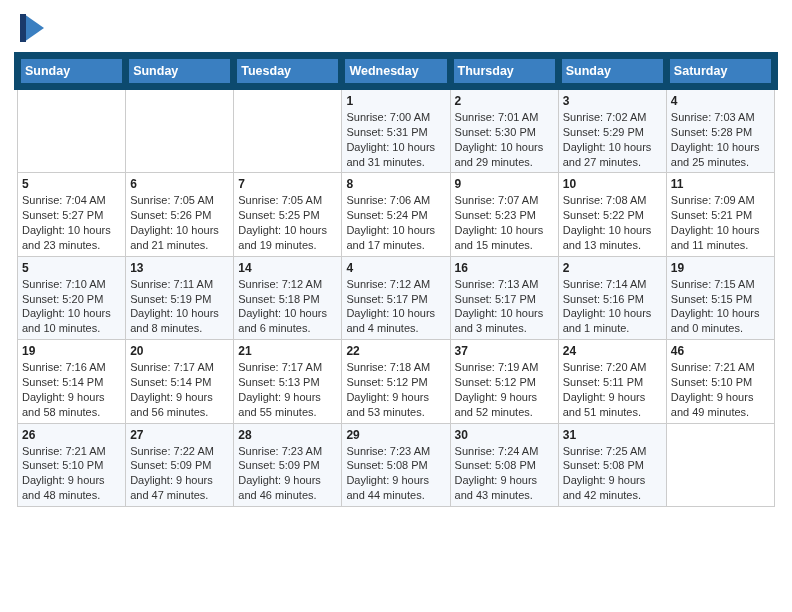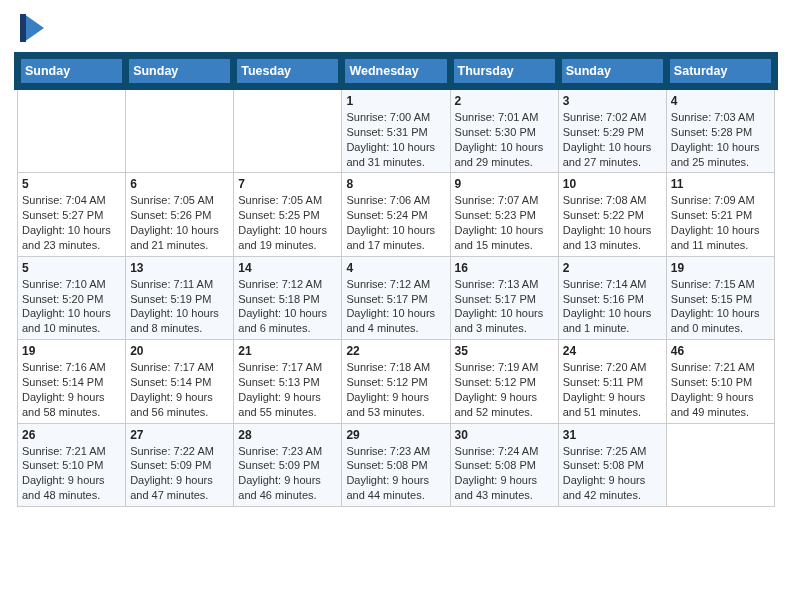--- a/index.html
+++ b/index.html
@@ -210,21 +210,21 @@
           </td>
           <td>
             <span class="day-number">21</span>
             <div class="day-info">Sunrise: 7:17 AM<br>Sunset: 5:13 PM<br>Daylight: 9 hours<br>and 55 minutes.</div>
           </td>
           <td>
             <span class="day-number">22</span>
             <div class="day-info">Sunrise: 7:18 AM<br>Sunset: 5:12 PM<br>Daylight: 9 hours<br>and 53 minutes.</div>
           </td>
           <td>
-            <span class="day-number">35</span>
+            <span class="day-number">37</span>
             <div class="day-info">Sunrise: 7:19 AM<br>Sunset: 5:12 PM<br>Daylight: 9 hours<br>and 52 minutes.</div>
           </td>
           <td>
             <span class="day-number">24</span>
             <div class="day-info">Sunrise: 7:20 AM<br>Sunset: 5:11 PM<br>Daylight: 9 hours<br>and 51 minutes.</div>
           </td>
           <td>
             <span class="day-number">46</span>
             <div class="day-info">Sunrise: 7:21 AM<br>Sunset: 5:10 PM<br>Daylight: 9 hours<br>and 49 minutes.</div>
           </td>

